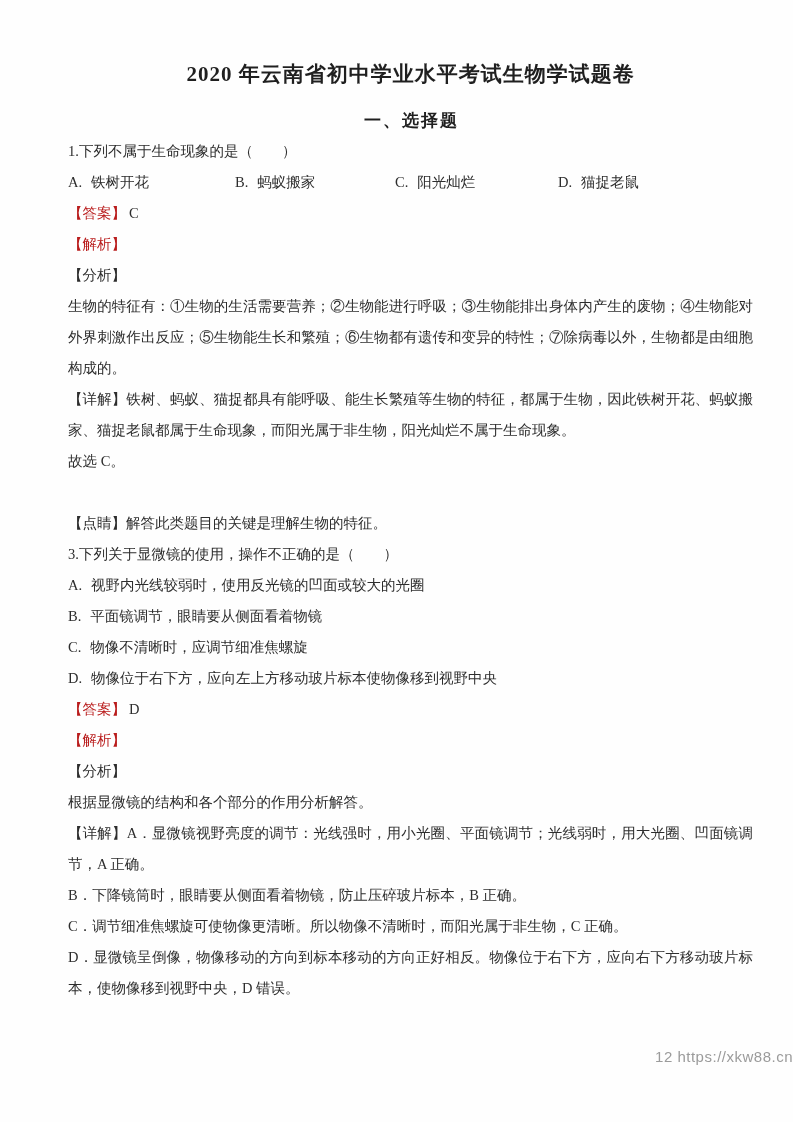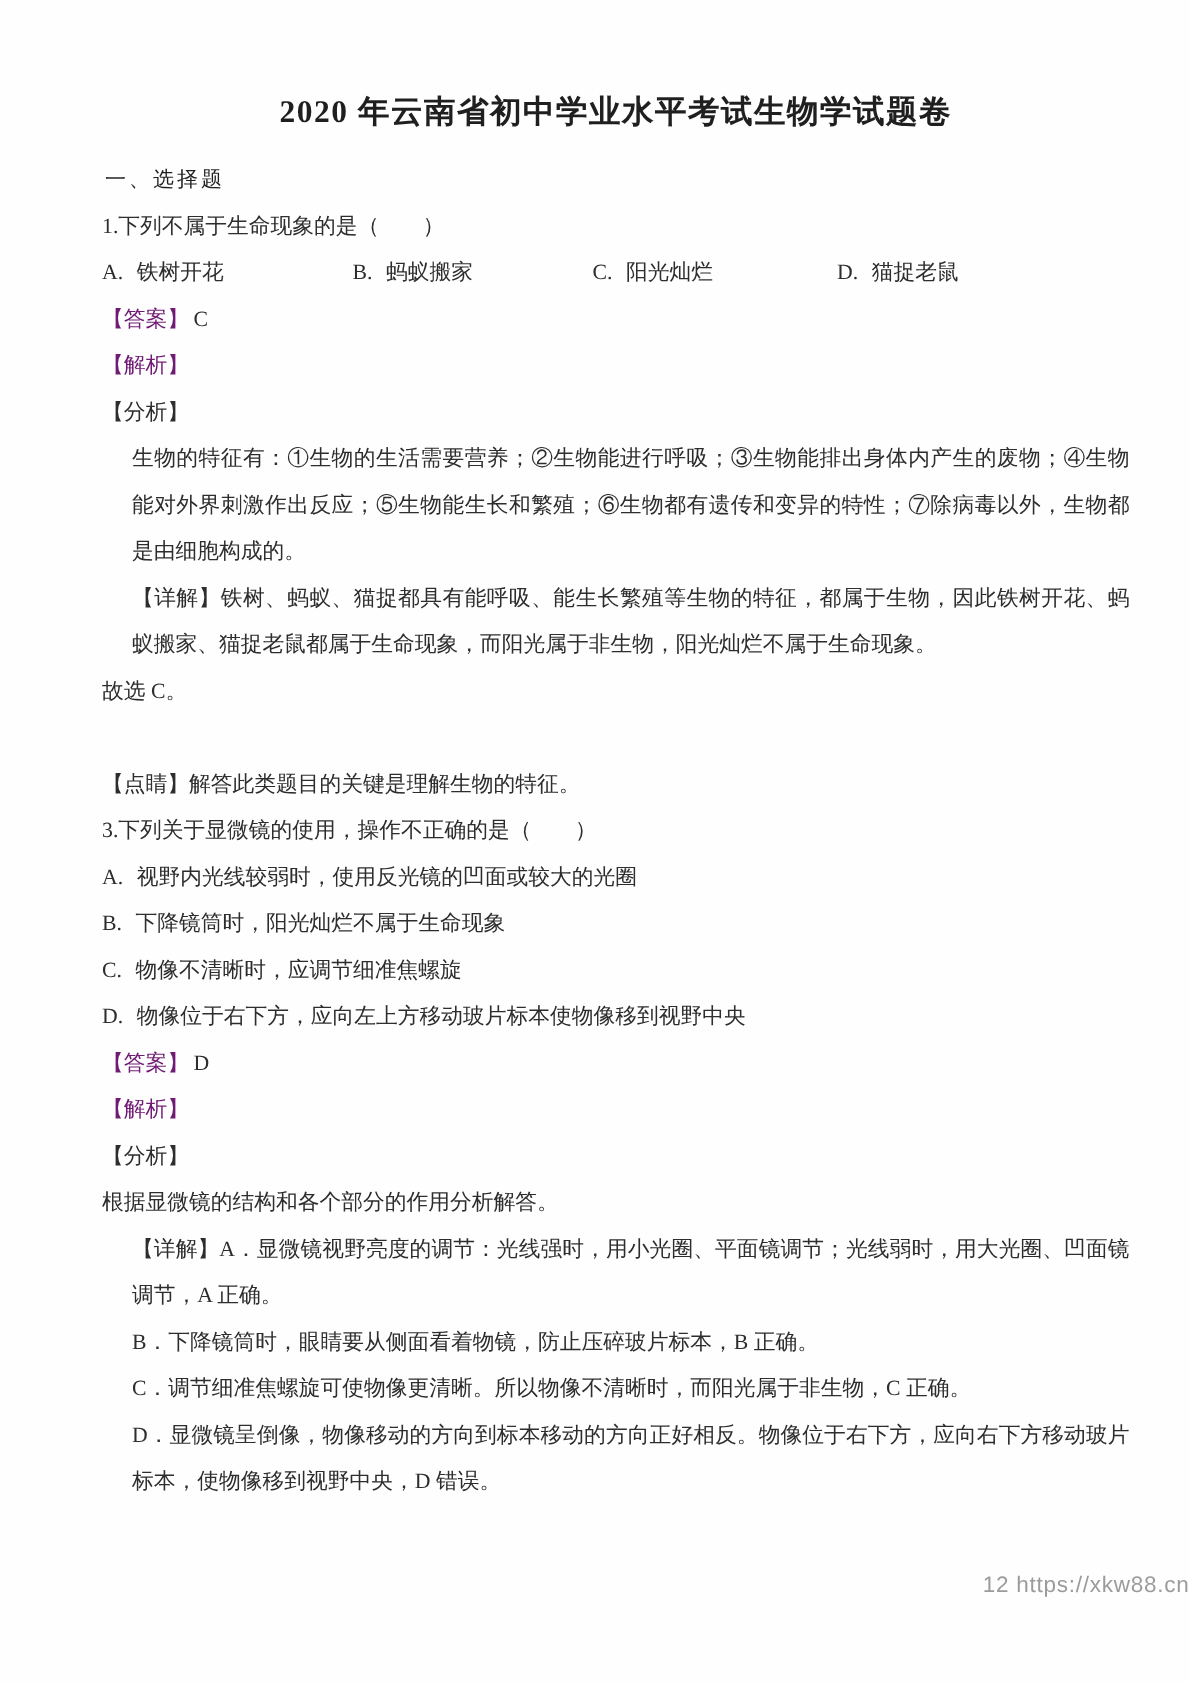--- a/index.html
+++ b/index.html
@@ -11,31 +11,31 @@
     font-family:"Liberation Serif","DejaVu Serif",serif;
     color:#2d2d2d;
     overflow:hidden;
   }
   .content { padding:58px 40px 0 68px; }
   .title {
     font-size:21px; font-weight:bold; text-align:center;
     margin:0; line-height:32px; letter-spacing:1px; color:#1f1f1f;
   }
   .section-heading {
-    font-size:14px; font-weight:normal;
-    margin:16px 0 0 2px; line-height:30px; letter-spacing:2px; color:#1f1f1f;
+    font-size:17px; font-weight:bold;
+    margin:16px 0 0 2px; line-height:30px; letter-spacing:2px; color:#1f1f1f;text-align:center;
   }
   p { margin:0; font-size:14.5px; line-height:31px; }
-  .just { text-align:justify;margin-left:20px; }
+  .just { text-align:justify; }
   .opts-grid {
     display:grid; grid-template-columns:167px 160px 163px 1fr;
     font-size:14.5px; line-height:31px;
   }
   .opt-key { display:inline-block; margin-right:9px; }
-  .blue { color:#701a75; }
+  .blue { color:#b91c1c; }
   .ans-value { margin-left:3px; }
   .spacer-line { height:31px; }
   .page-footer {
     position:absolute; left:0; right:0; top:1048px;
     text-align:right; color:#9b9b9b; font-size:15px;
     font-family:"Liberation Sans","DejaVu Sans",sans-serif;
     letter-spacing:0.5px;
   }
 </style>
 </head>
@@ -69,21 +69,21 @@
 
     <p>故选 C。</p>
 
     <div class="spacer-line"></div>
 
     <p><span>【点睛】</span><span>解答此类题目的关键是理解生物的特征。</span></p>
 
     <p>3.下列关于显微镜的使用，操作不正确的是（　　）</p>
 
     <p><span class="opt-key">A.</span><span>视野内光线较弱时，使用反光镜的凹面或较大的光圈</span></p>
-    <p><span class="opt-key">B.</span><span>下降镜筒时，阳光灿烂不属于生命现象</span></p>
+    <p><span class="opt-key">B.</span><span>平面镜调节，眼睛要从侧面看着物镜</span></p>
     <p><span class="opt-key">C.</span><span>物像不清晰时，应调节细准焦螺旋</span></p>
     <p><span class="opt-key">D.</span><span>物像位于右下方，应向左上方移动玻片标本使物像移到视野中央</span></p>
 
     <p><span class="blue">【答案】</span><span class="ans-value">D</span></p>
 
     <p><span class="blue">【解析】</span></p>
 
     <p><span>【分析】</span></p>
 
     <p>根据显微镜的结构和各个部分的作用分析解答。</p>

